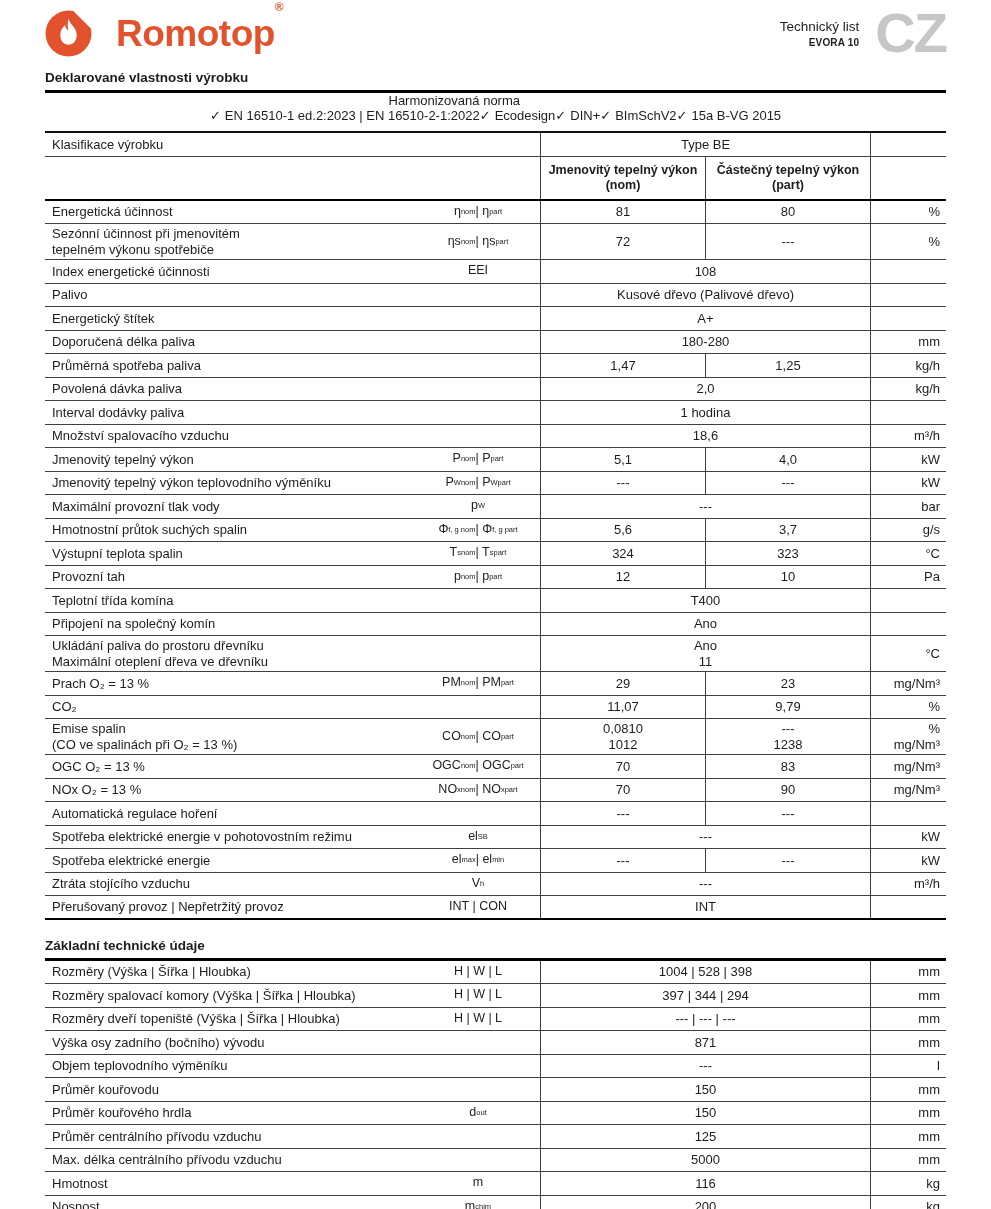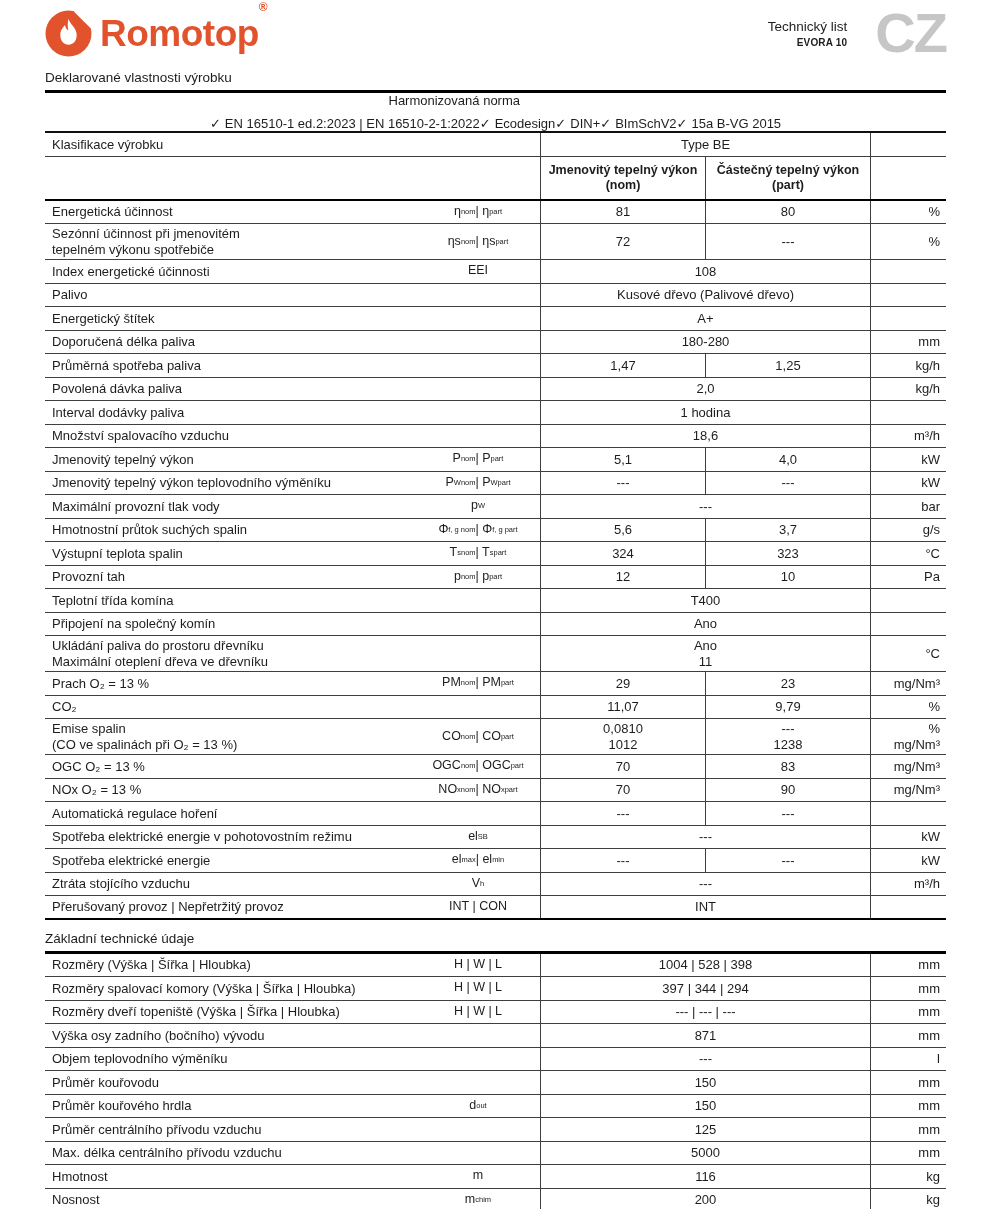--- a/index.html
+++ b/index.html
@@ -5,39 +5,39 @@
   * { margin:0; padding:0; box-sizing:border-box; }
   html,body { background:#ffffff; }
   body {
     width:991px; height:1209px; overflow:hidden;
     font-family:"Liberation Sans","DejaVu Sans",sans-serif;
     color:#1d1d1d;
     padding:10px 45px 0 45px;
   }
   
   .page-header { display:flex; justify-content:space-between; align-items:flex-start; height:60px; }
-  .brand { display:flex; align-items:center; gap:8px; }
+  .brand { display:flex; align-items:center; gap:24px; }
   .brand svg { display:block; }
   .wordmark { font-size:37px; font-weight:800; letter-spacing:-0.5px; line-height:1; }
   .reg { font-size:12px; vertical-align:top; position:relative; top:-14px; font-weight:700; }
-  .hdr-right { display:flex; align-items:flex-start; gap:28px; }
+  .hdr-right { display:flex; align-items:flex-start; gap:16px; }
   .doc-info { text-align:right; margin-top:8px; line-height:1.35; }
   .doc-type { font-size:13.5px; }
   .model { font-size:10px; font-weight:700; letter-spacing:0.2px;margin-left:31px; }
   .lang { font-size:56px; font-weight:800; line-height:0.82; letter-spacing:-2px; }
   
   .sec-title {
-    font-size:13.5px; font-weight:400; padding-bottom:5px;
+    font-size:13.5px; font-weight:700; padding-bottom:5px;
     border-bottom:3px solid #000;
   }
-  .sec-basic { margin-top:11px; }
+  .sec-basic { margin-top:18px; }
   
   .norm-row { display:flex; align-items:center; min-height:40px; border-bottom:2.5px solid #101010; font-size:13px;flex-direction:column; }
   .norm-label { width:228px; padding-left:7px; }
-  .norm-items { flex:1; display:flex; justify-content:space-between; align-items:flex-end; white-space:nowrap; }
+  .norm-items { flex:1; display:flex; justify-content:space-between; align-items:flex-start; white-space:nowrap; }
   .norm-item .chk { font-weight:700; margin-right:4px; }
   
   .tbl { width:100%; }
   .row { display:flex; align-items:stretch; border-bottom:1px solid #3f3f3f; min-height:23.5px; font-size:13px; }
   .row.tall { min-height:33px; }
   .row.header-row { min-height:44px; border-bottom:2.5px solid #000; }
   .row.strong { border-bottom:2.5px solid #000; }
   .row.endline { border-bottom:1.5px solid #000; }
   .cell { display:flex; align-items:center; }
   .c-label { flex:1 1 auto; padding:2px 0 2px 7px; min-width:0;justify-content:center; }

